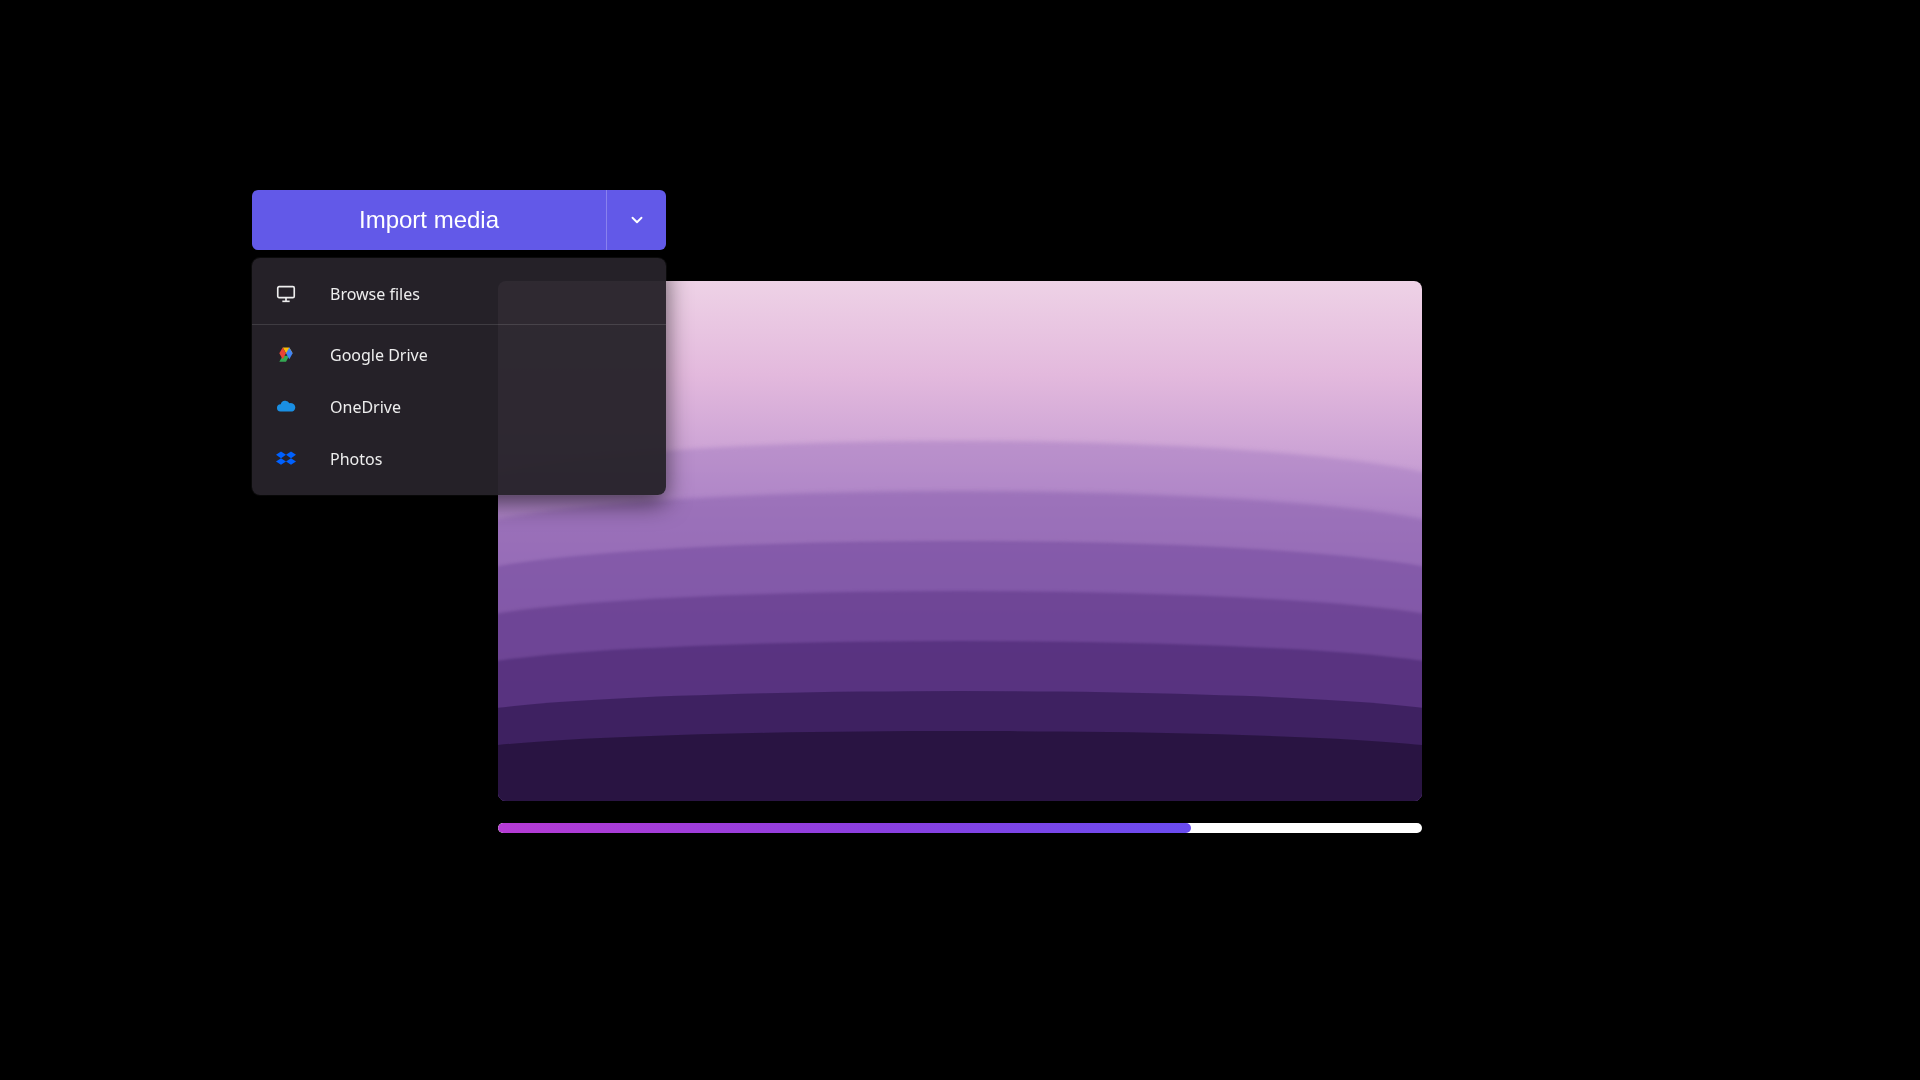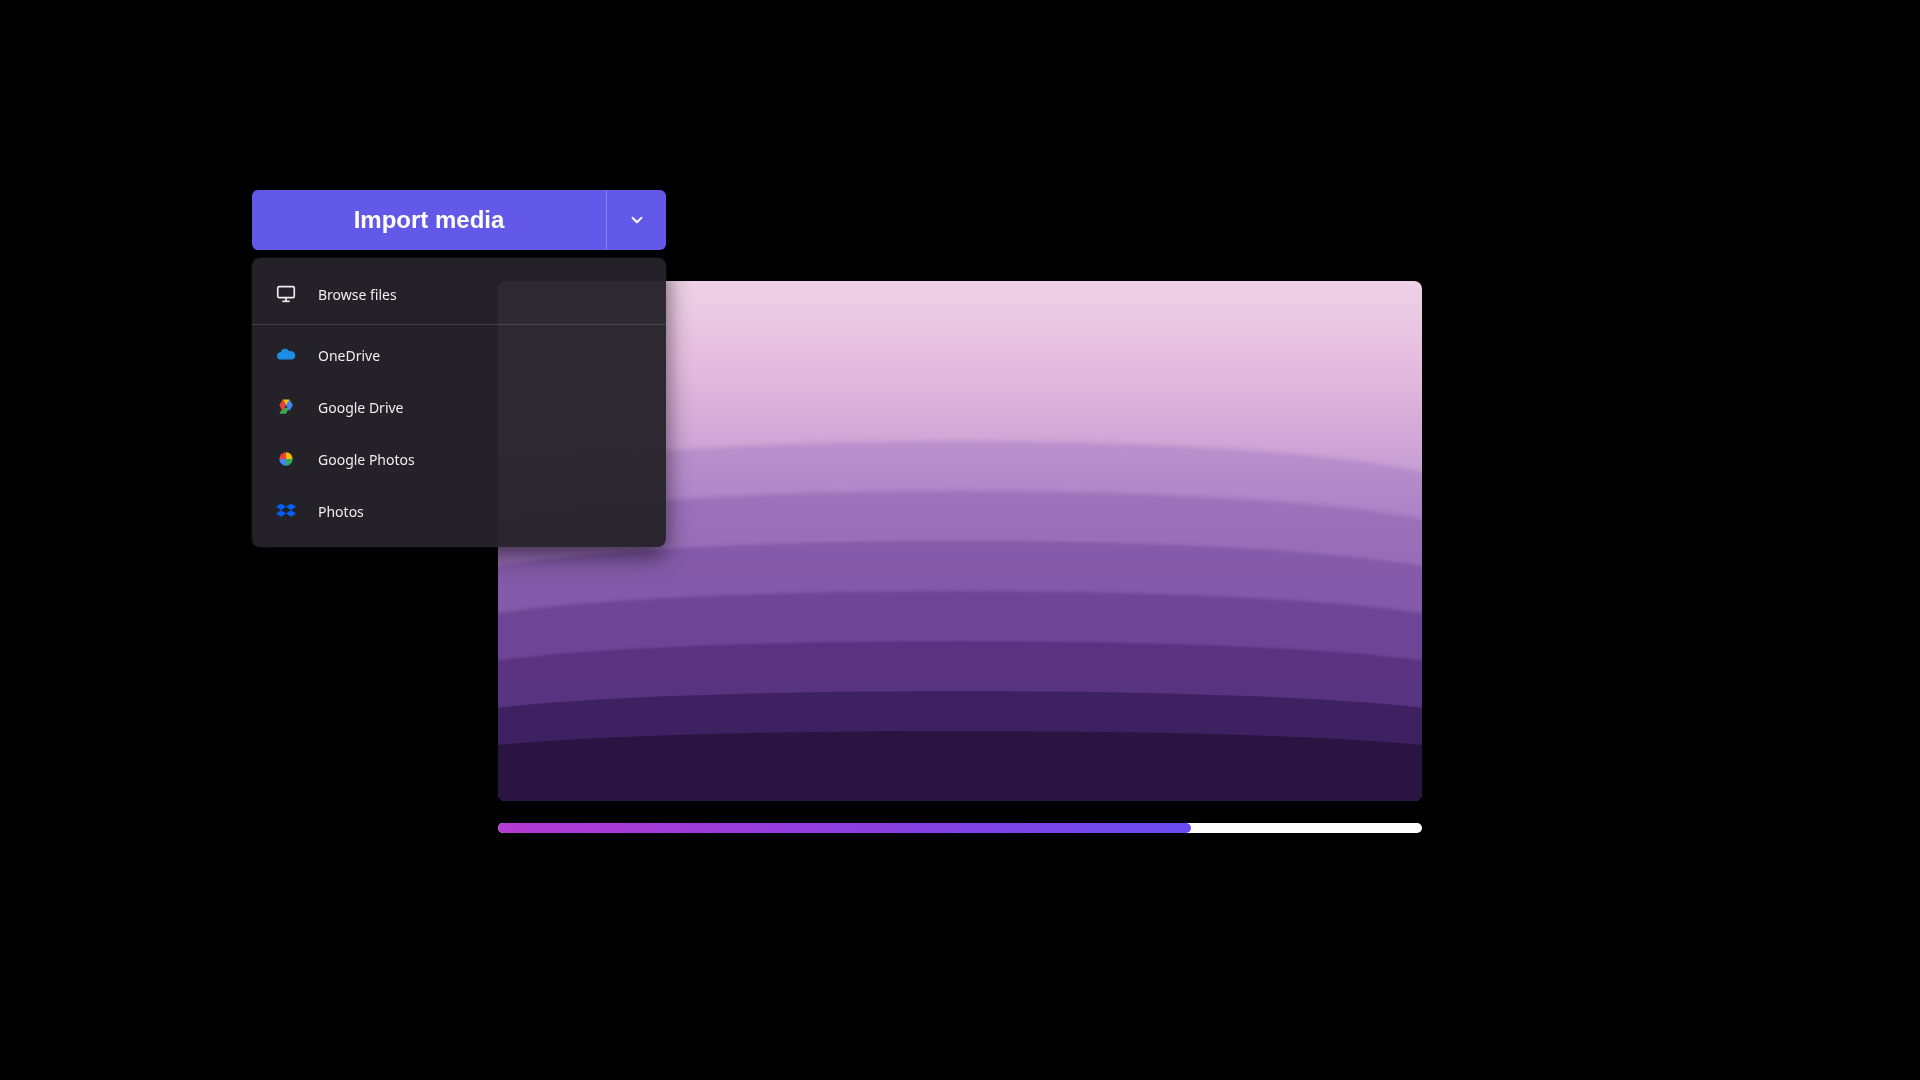--- a/index.html
+++ b/index.html
@@ -74,21 +74,21 @@
     width: 100%;
     height: 60px;
     border-radius: 6px;
     overflow: hidden;
   }
   .import-main {
     flex: 1;
     background: #6259e8;
     color: #fff;
     font-size: 24px;
-    font-weight: 700;
+    font-weight: 400;
     display: flex;
     align-items: center;
     justify-content: center;
     border: none;
     cursor: pointer;
   }
   .import-chevron {
     width: 60px;
     background: #6259e8;
     border: none;
@@ -104,24 +104,24 @@
     margin-top: 8px;
     width: 100%;
     background: rgba(38,34,42,0.96);
     border-radius: 8px;
     box-shadow: 0 8px 24px rgba(0,0,0,0.6), 0 0 0 1px rgba(255,255,255,0.05);
     padding: 10px 0;
   }
   .menu-item {
     display: flex;
     align-items: center;
-    gap: 20px;
+    gap: 32px;
     padding: 14px 22px;
     color: #eee;
-    font-size: 14px;
+    font-size: 16px;
     font-weight: 400;
     cursor: pointer;
   }
   .menu-divider {
     height: 1px;
     background: rgba(255,255,255,0.12);
     margin: 4px 0;
   }
   .mi-icon {
     width: 24px;
@@ -178,50 +178,39 @@
           </svg>
         </span>
         <span>Browse files</span>
       </div>
 
 
       <div class="menu-divider"></div>
 
       <div class="menu-item">
         <span class="mi-icon">
-          <svg width="22" height="22" viewBox="0 0 24 24">
-            <path fill="#1a8fe3" d="M6 17a4 4 0 0 1 .3-8 5 5 0 0 1 9.4-1A4.5 4.5 0 0 1 19 17z"></path>
-          </svg>
-        </span>
-        <span>OneDrive</span>
-      </div>
-
-      <div class="menu-item">
-        <span class="mi-icon">
           <svg width="20" height="20" viewBox="0 0 24 24">
             <polygon fill="#34a853" points="4,20 8,13 16,13 12,20"></polygon>
             <polygon fill="#fbbc05" points="8,3 16,3 20,10 12,10"></polygon>
             <polygon fill="#ea4335" points="8,3 4,10 8,17 12,10"></polygon>
             <polygon fill="#4285f4" points="16,3 20,10 16,17 12,10"></polygon>
           </svg>
         </span>
         <span>Google Drive</span>
       </div>
 
       <div class="menu-item">
         <span class="mi-icon">
-          <svg width="20" height="20" viewBox="0 0 24 24">
-            <path fill="#ea4335" d="M12 12V4a8 8 0 0 0-8 8z"></path>
-            <path fill="#fbbc05" d="M12 12h8a8 8 0 0 0-8-8z"></path>
-            <path fill="#34a853" d="M12 12v8a8 8 0 0 0 8-8z"></path>
-            <path fill="#4285f4" d="M12 12H4a8 8 0 0 0 8 8z"></path>
-          </svg>
-        </span>
-        <span>Google Photos</span>
-      </div>
+          <svg width="22" height="22" viewBox="0 0 24 24">
+            <path fill="#1a8fe3" d="M6 17a4 4 0 0 1 .3-8 5 5 0 0 1 9.4-1A4.5 4.5 0 0 1 19 17z"></path>
+          </svg>
+        </span>
+        <span>OneDrive</span>
+      </div>
+
 
       <div class="menu-item">
         <span class="mi-icon">
           <svg width="20" height="20" viewBox="0 0 24 24">
             <polygon fill="#0061ff" points="6,3 12,7 6,11 0,7"></polygon>
             <polygon fill="#0061ff" points="18,3 24,7 18,11 12,7"></polygon>
             <polygon fill="#0061ff" points="6,11 12,15 6,19 0,15"></polygon>
             <polygon fill="#0061ff" points="18,11 24,15 18,19 12,15"></polygon>
           </svg>
         </span>

